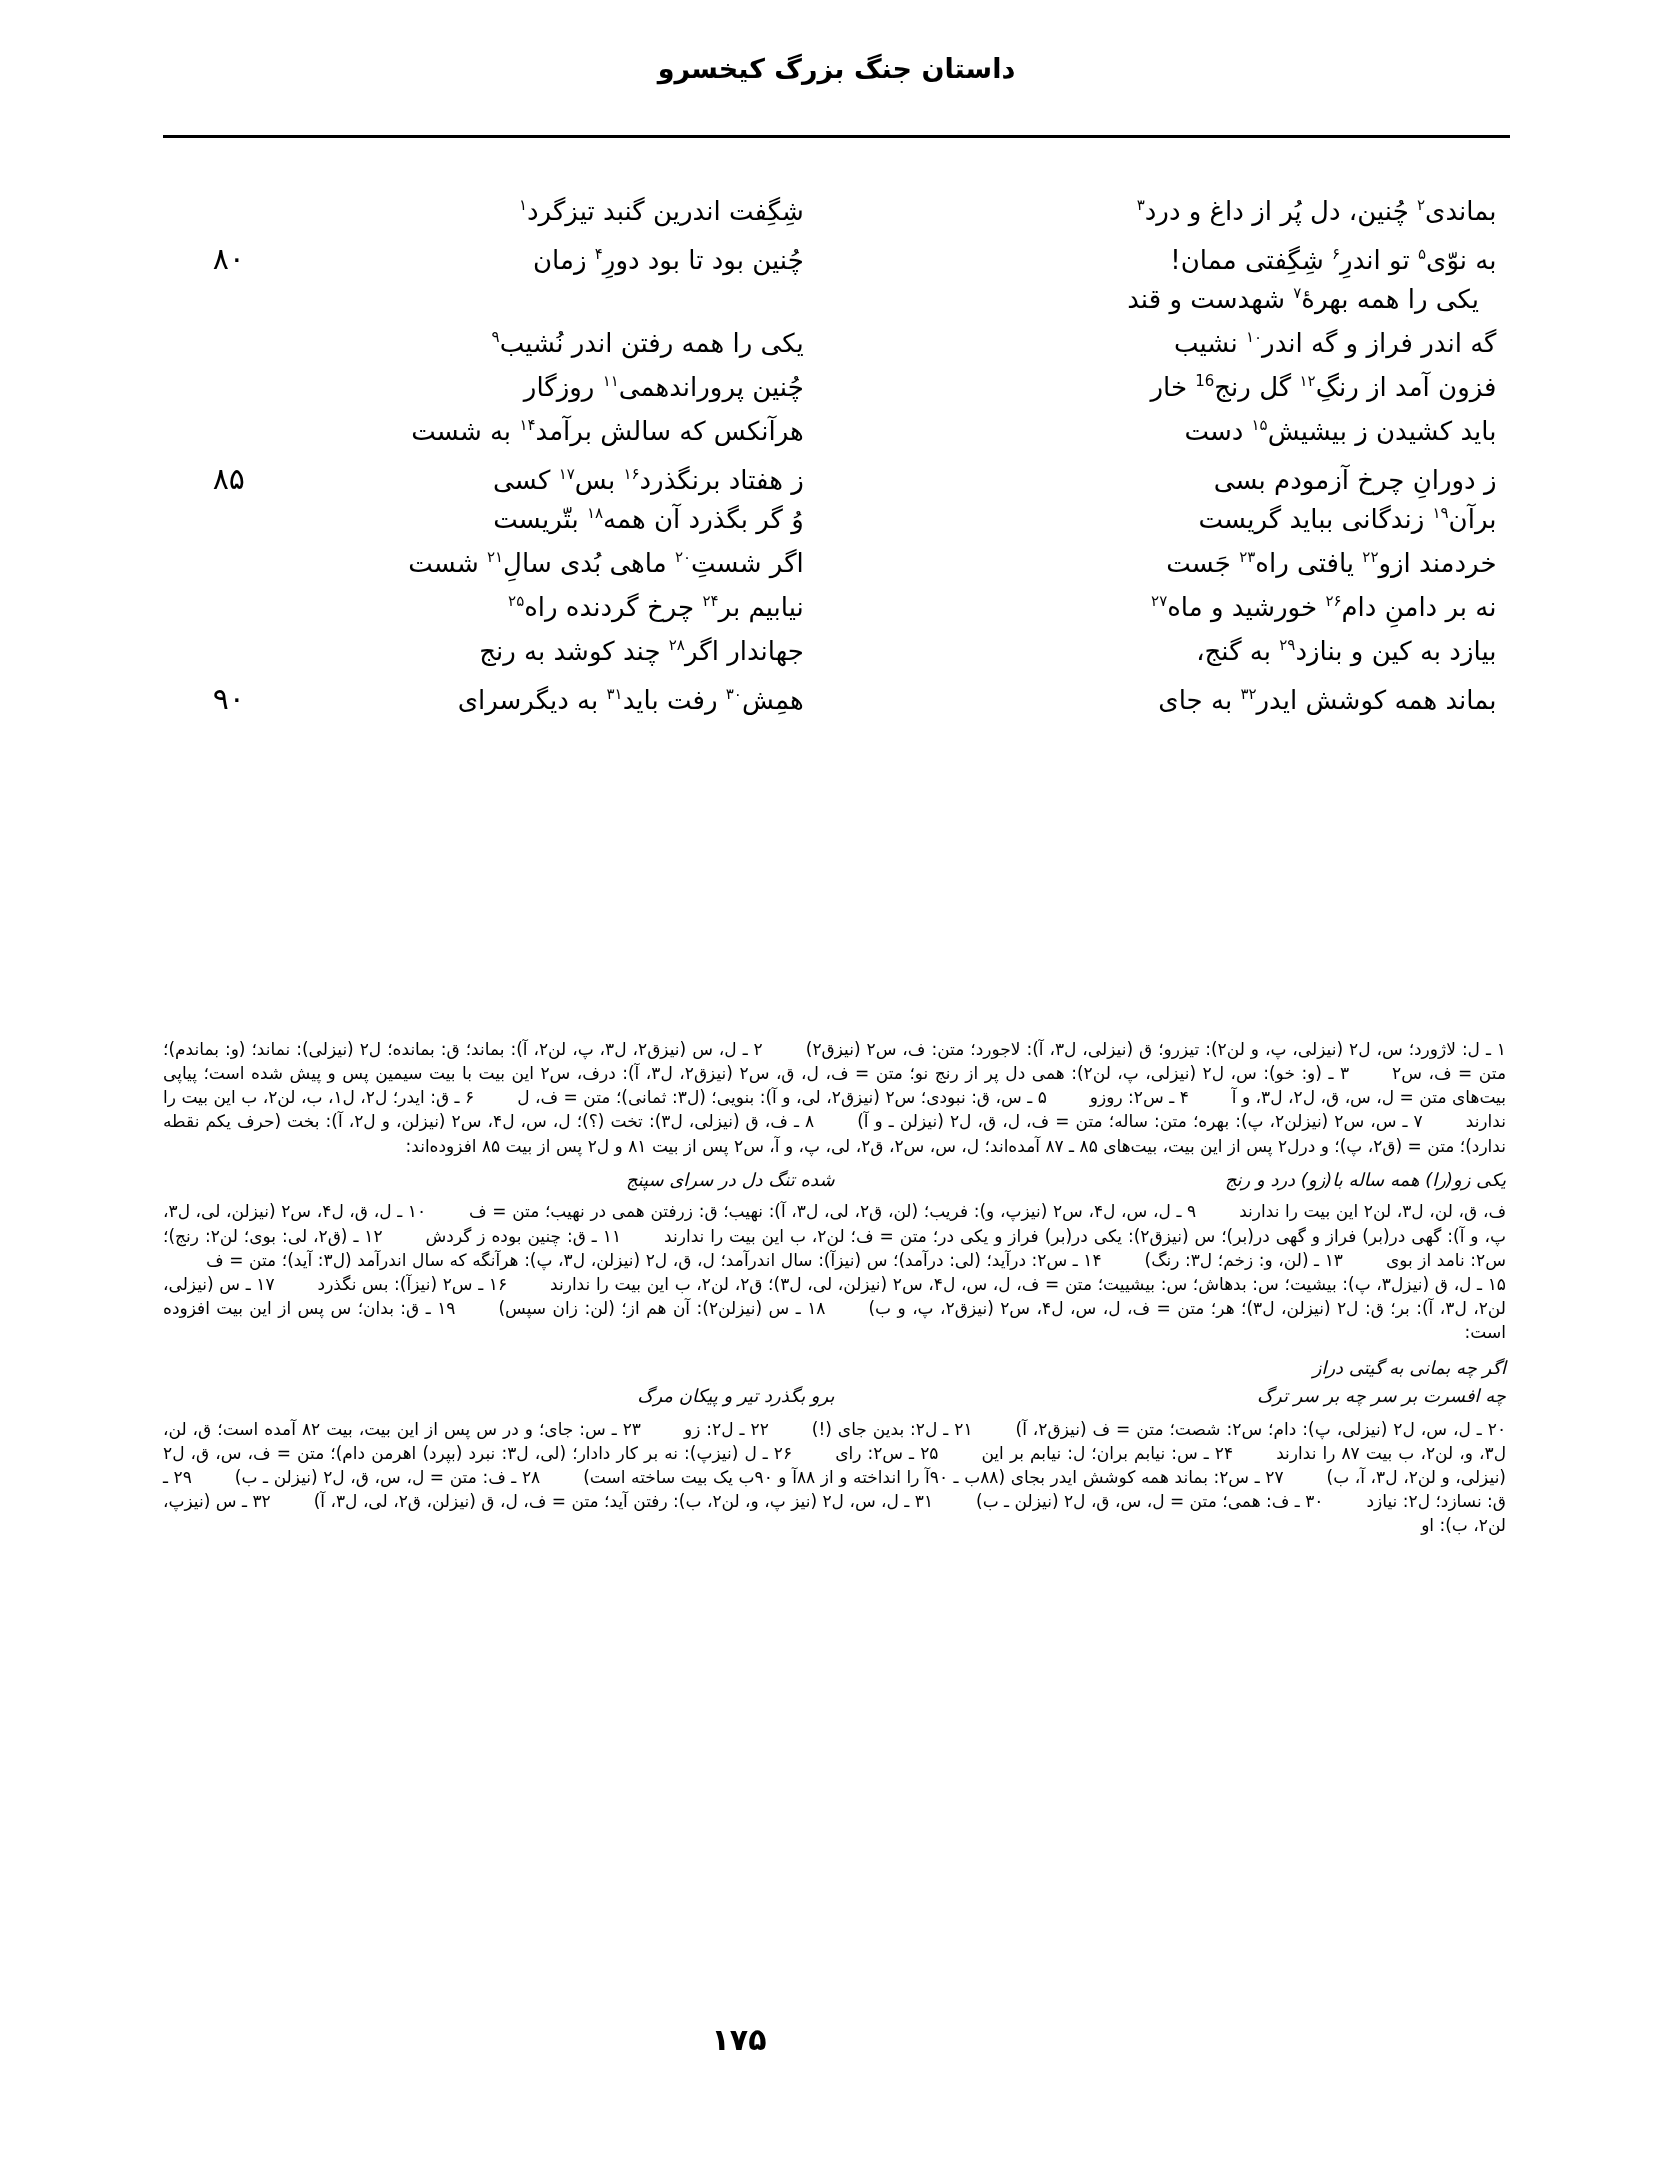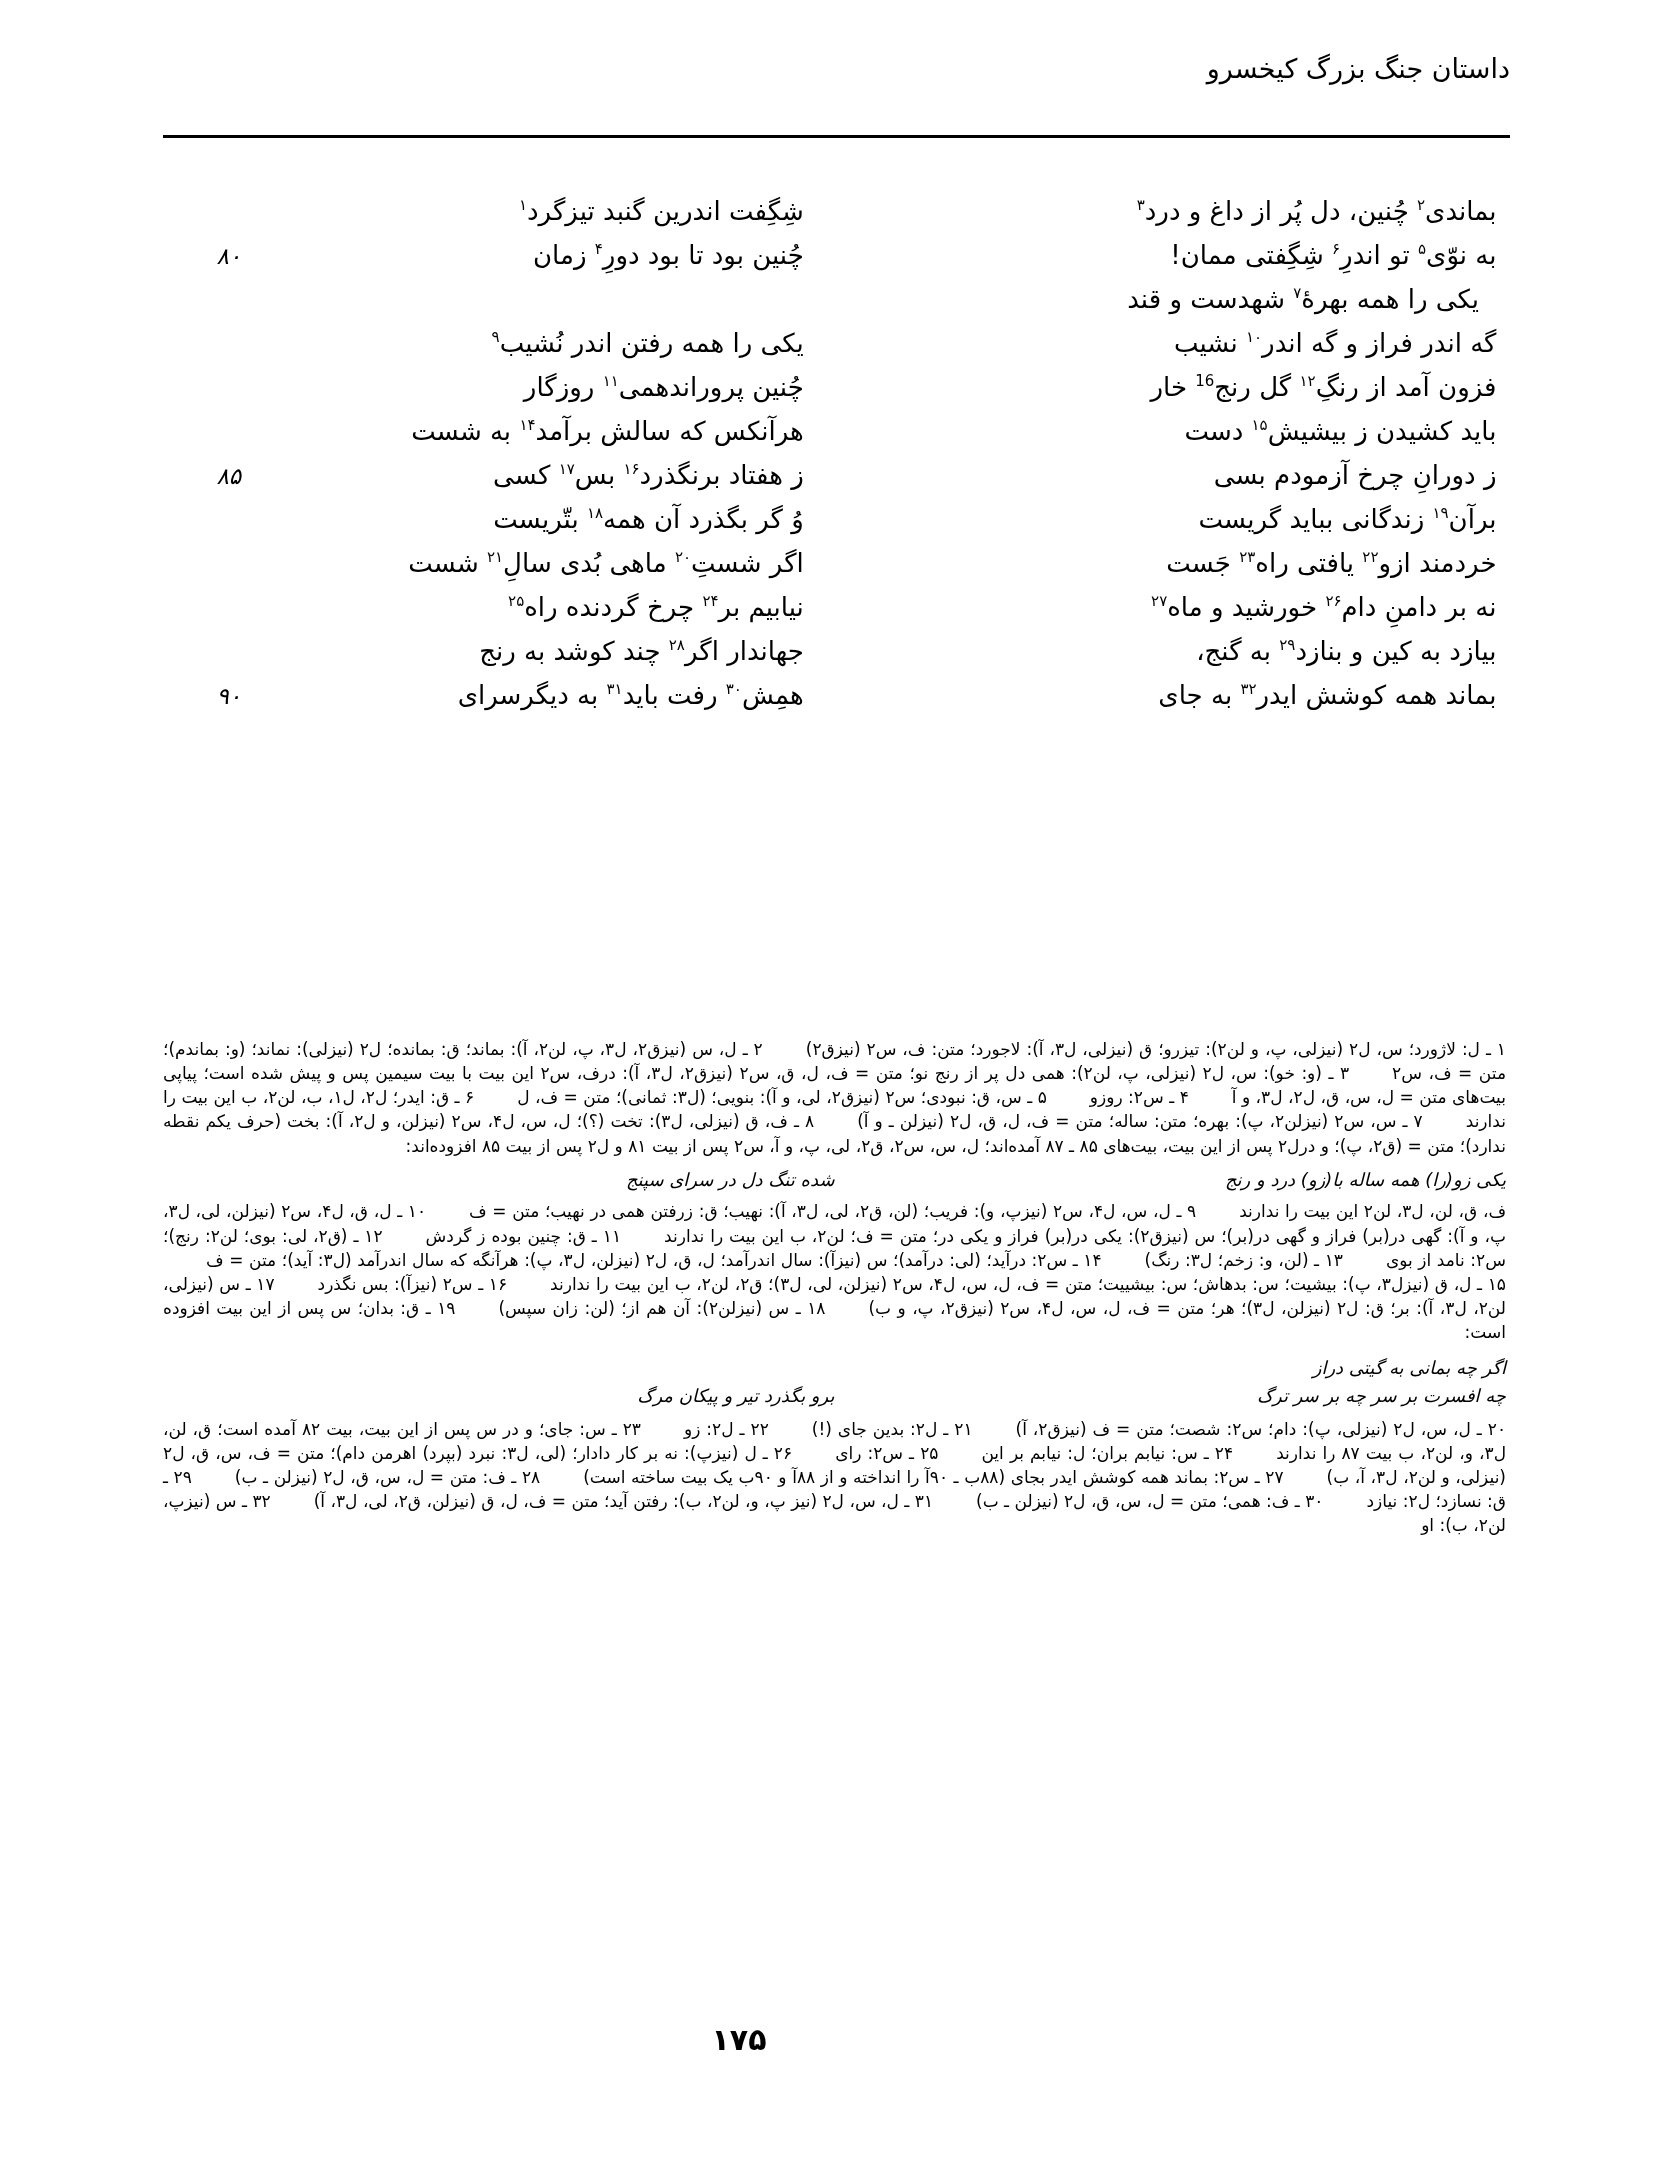--- a/index.html
+++ b/index.html
@@ -25,23 +25,23 @@
   .header {
     position: absolute;
     top: 53px;
     right: 165px;
     width: 1347px;
     height: 47px;
     direction: rtl;
   }
   .header-title {
     font-size: 27px;
-    font-weight: 400;
+    font-weight: 700;
     line-height: 1.2;
-    text-align: right;
+    text-align: center;
     white-space: nowrap;
   }
   .header-rule {
     position: absolute;
     top: 135px;
     right: 165px;
     width: 1347px;
     height: 3.4px;
     background: #000000;
   }
@@ -56,25 +56,24 @@
   }
   .couplet {
     display: flex;
     flex-direction: row;
     align-items: baseline;
     height: 44px;
     width: 100%;
   }
   .line-number {
     flex: 0 0 118px;
-    font-size: 23px;
+    font-size: 30px;
     text-align: center;
     padding-left: 6.8px;
     white-space: nowrap;
-    font-style: italic;
   }
   .hemistich {
     font-size: 26px;
     white-space: nowrap;
     line-height: 1.1;
   }
   .hemistich-a {
     flex: 0 0 547px;
     text-align: right;
     padding-right: 31px;

